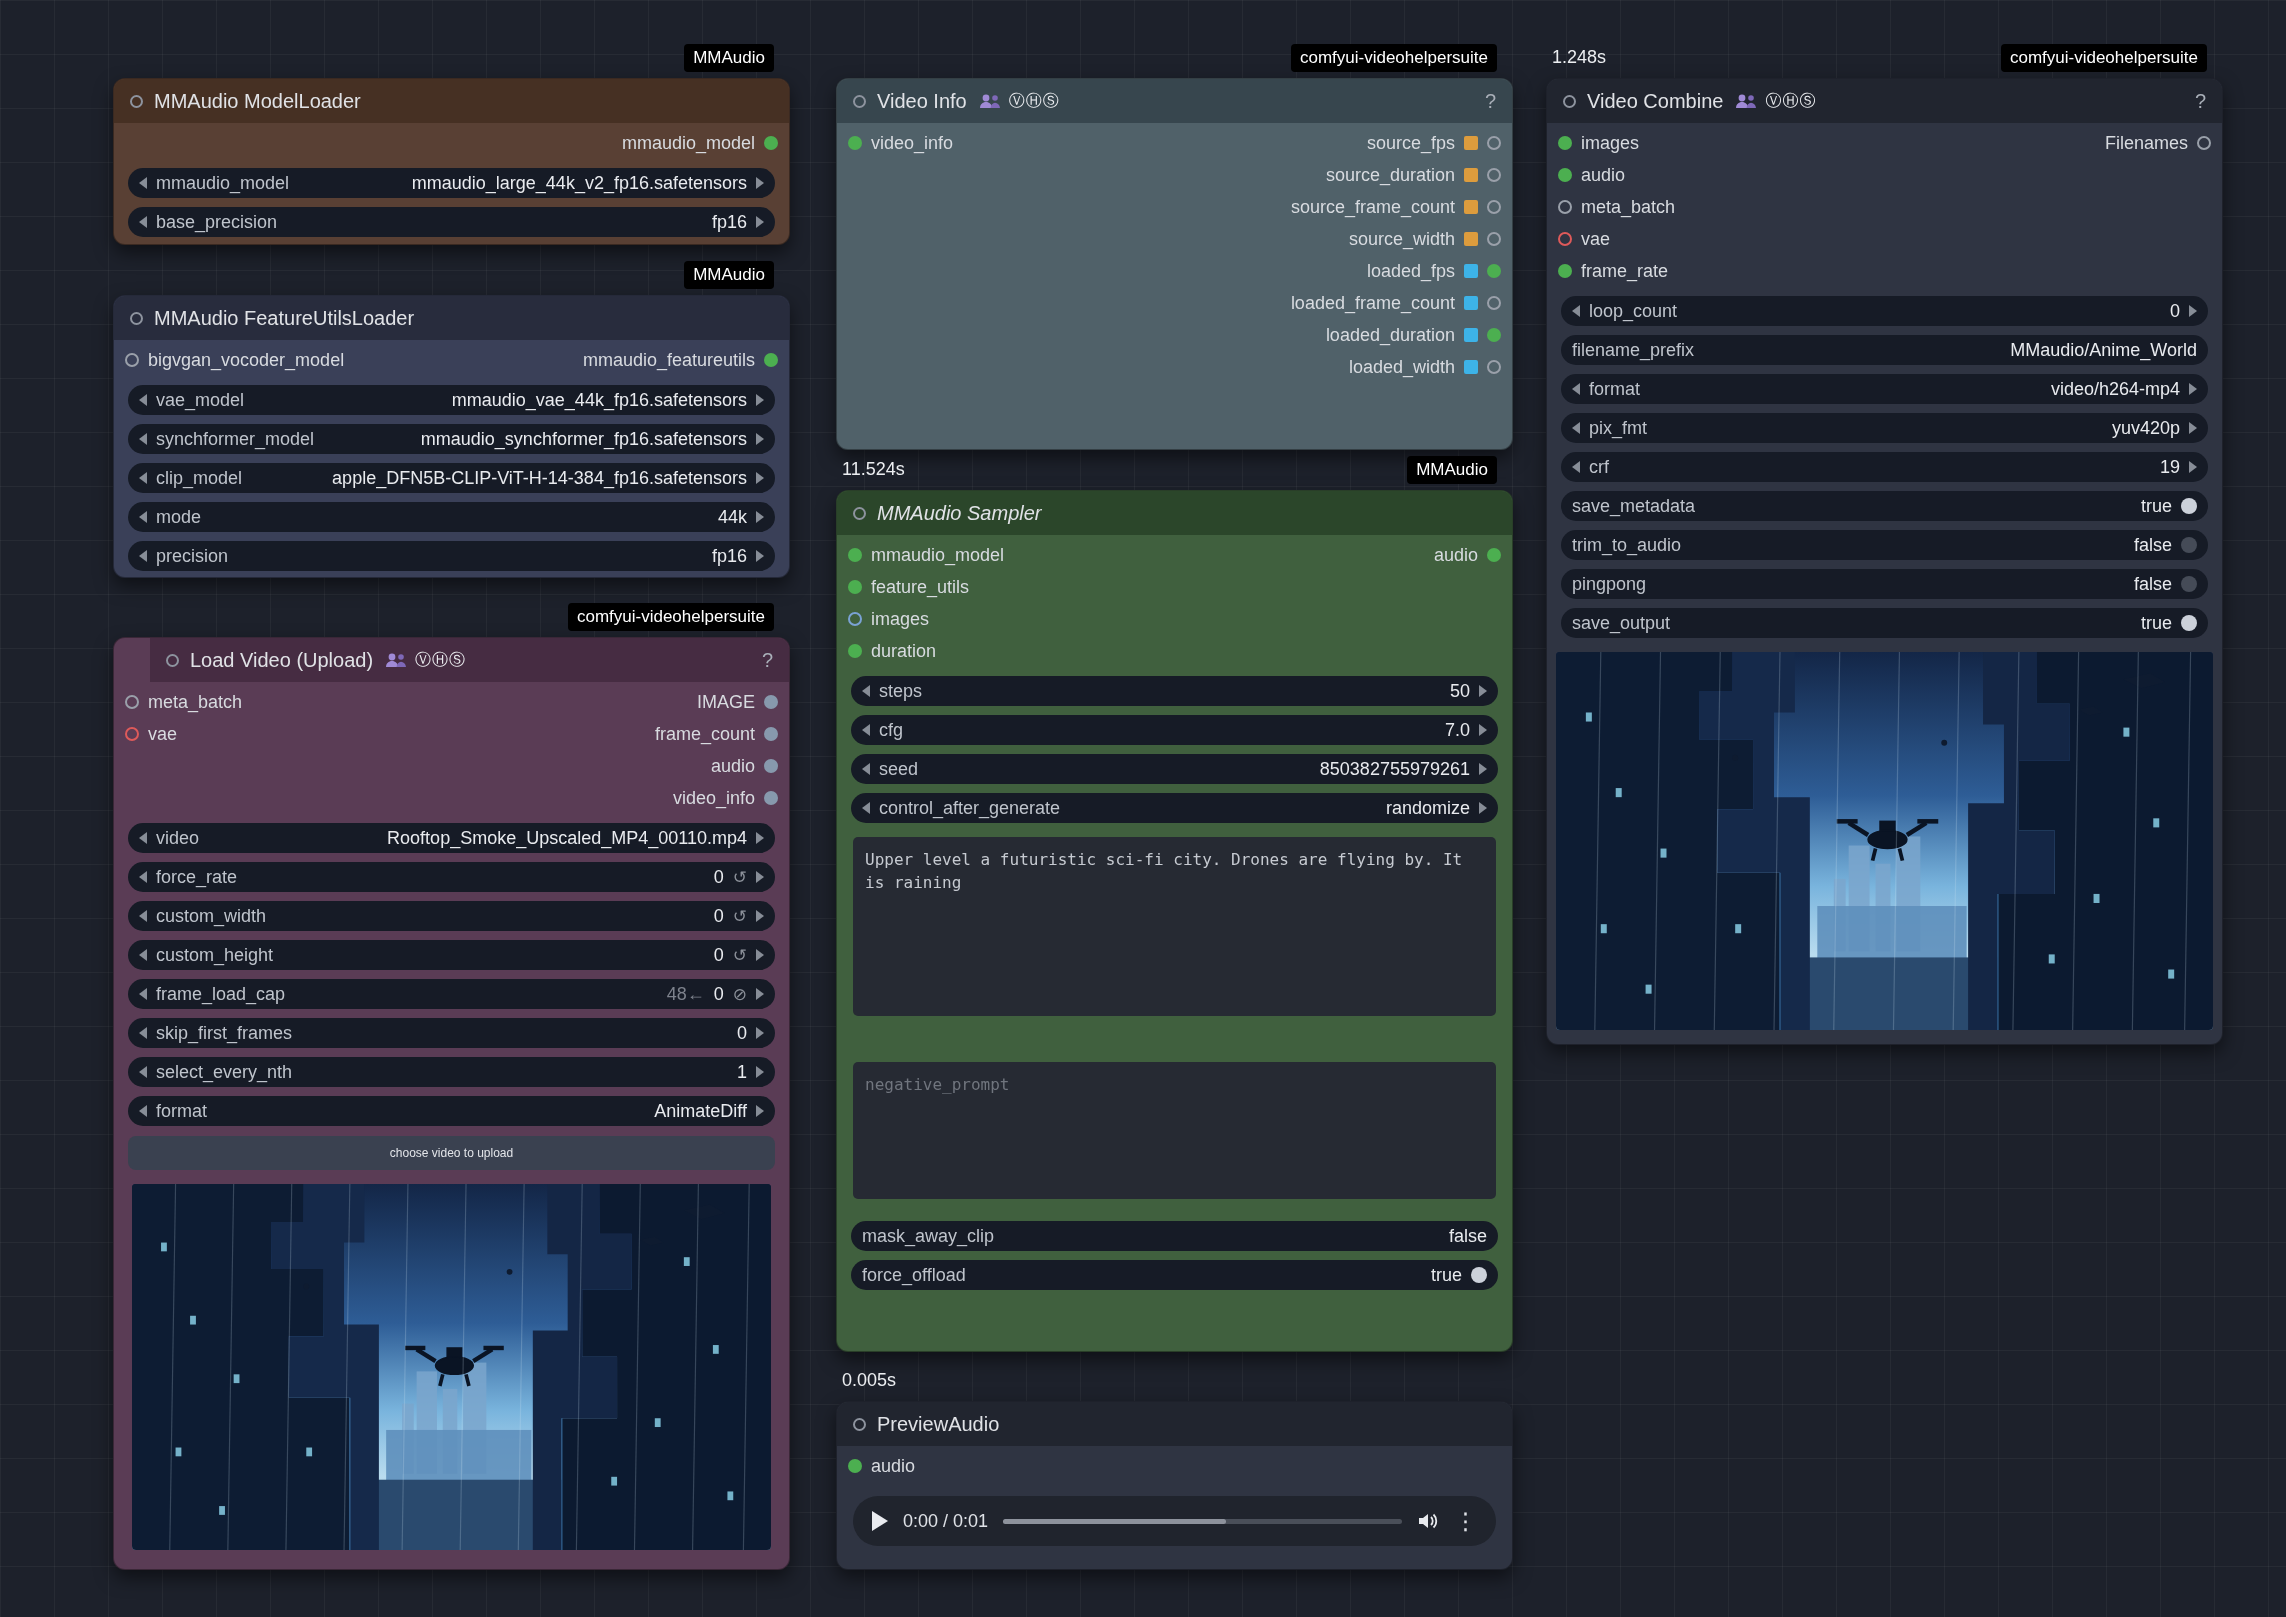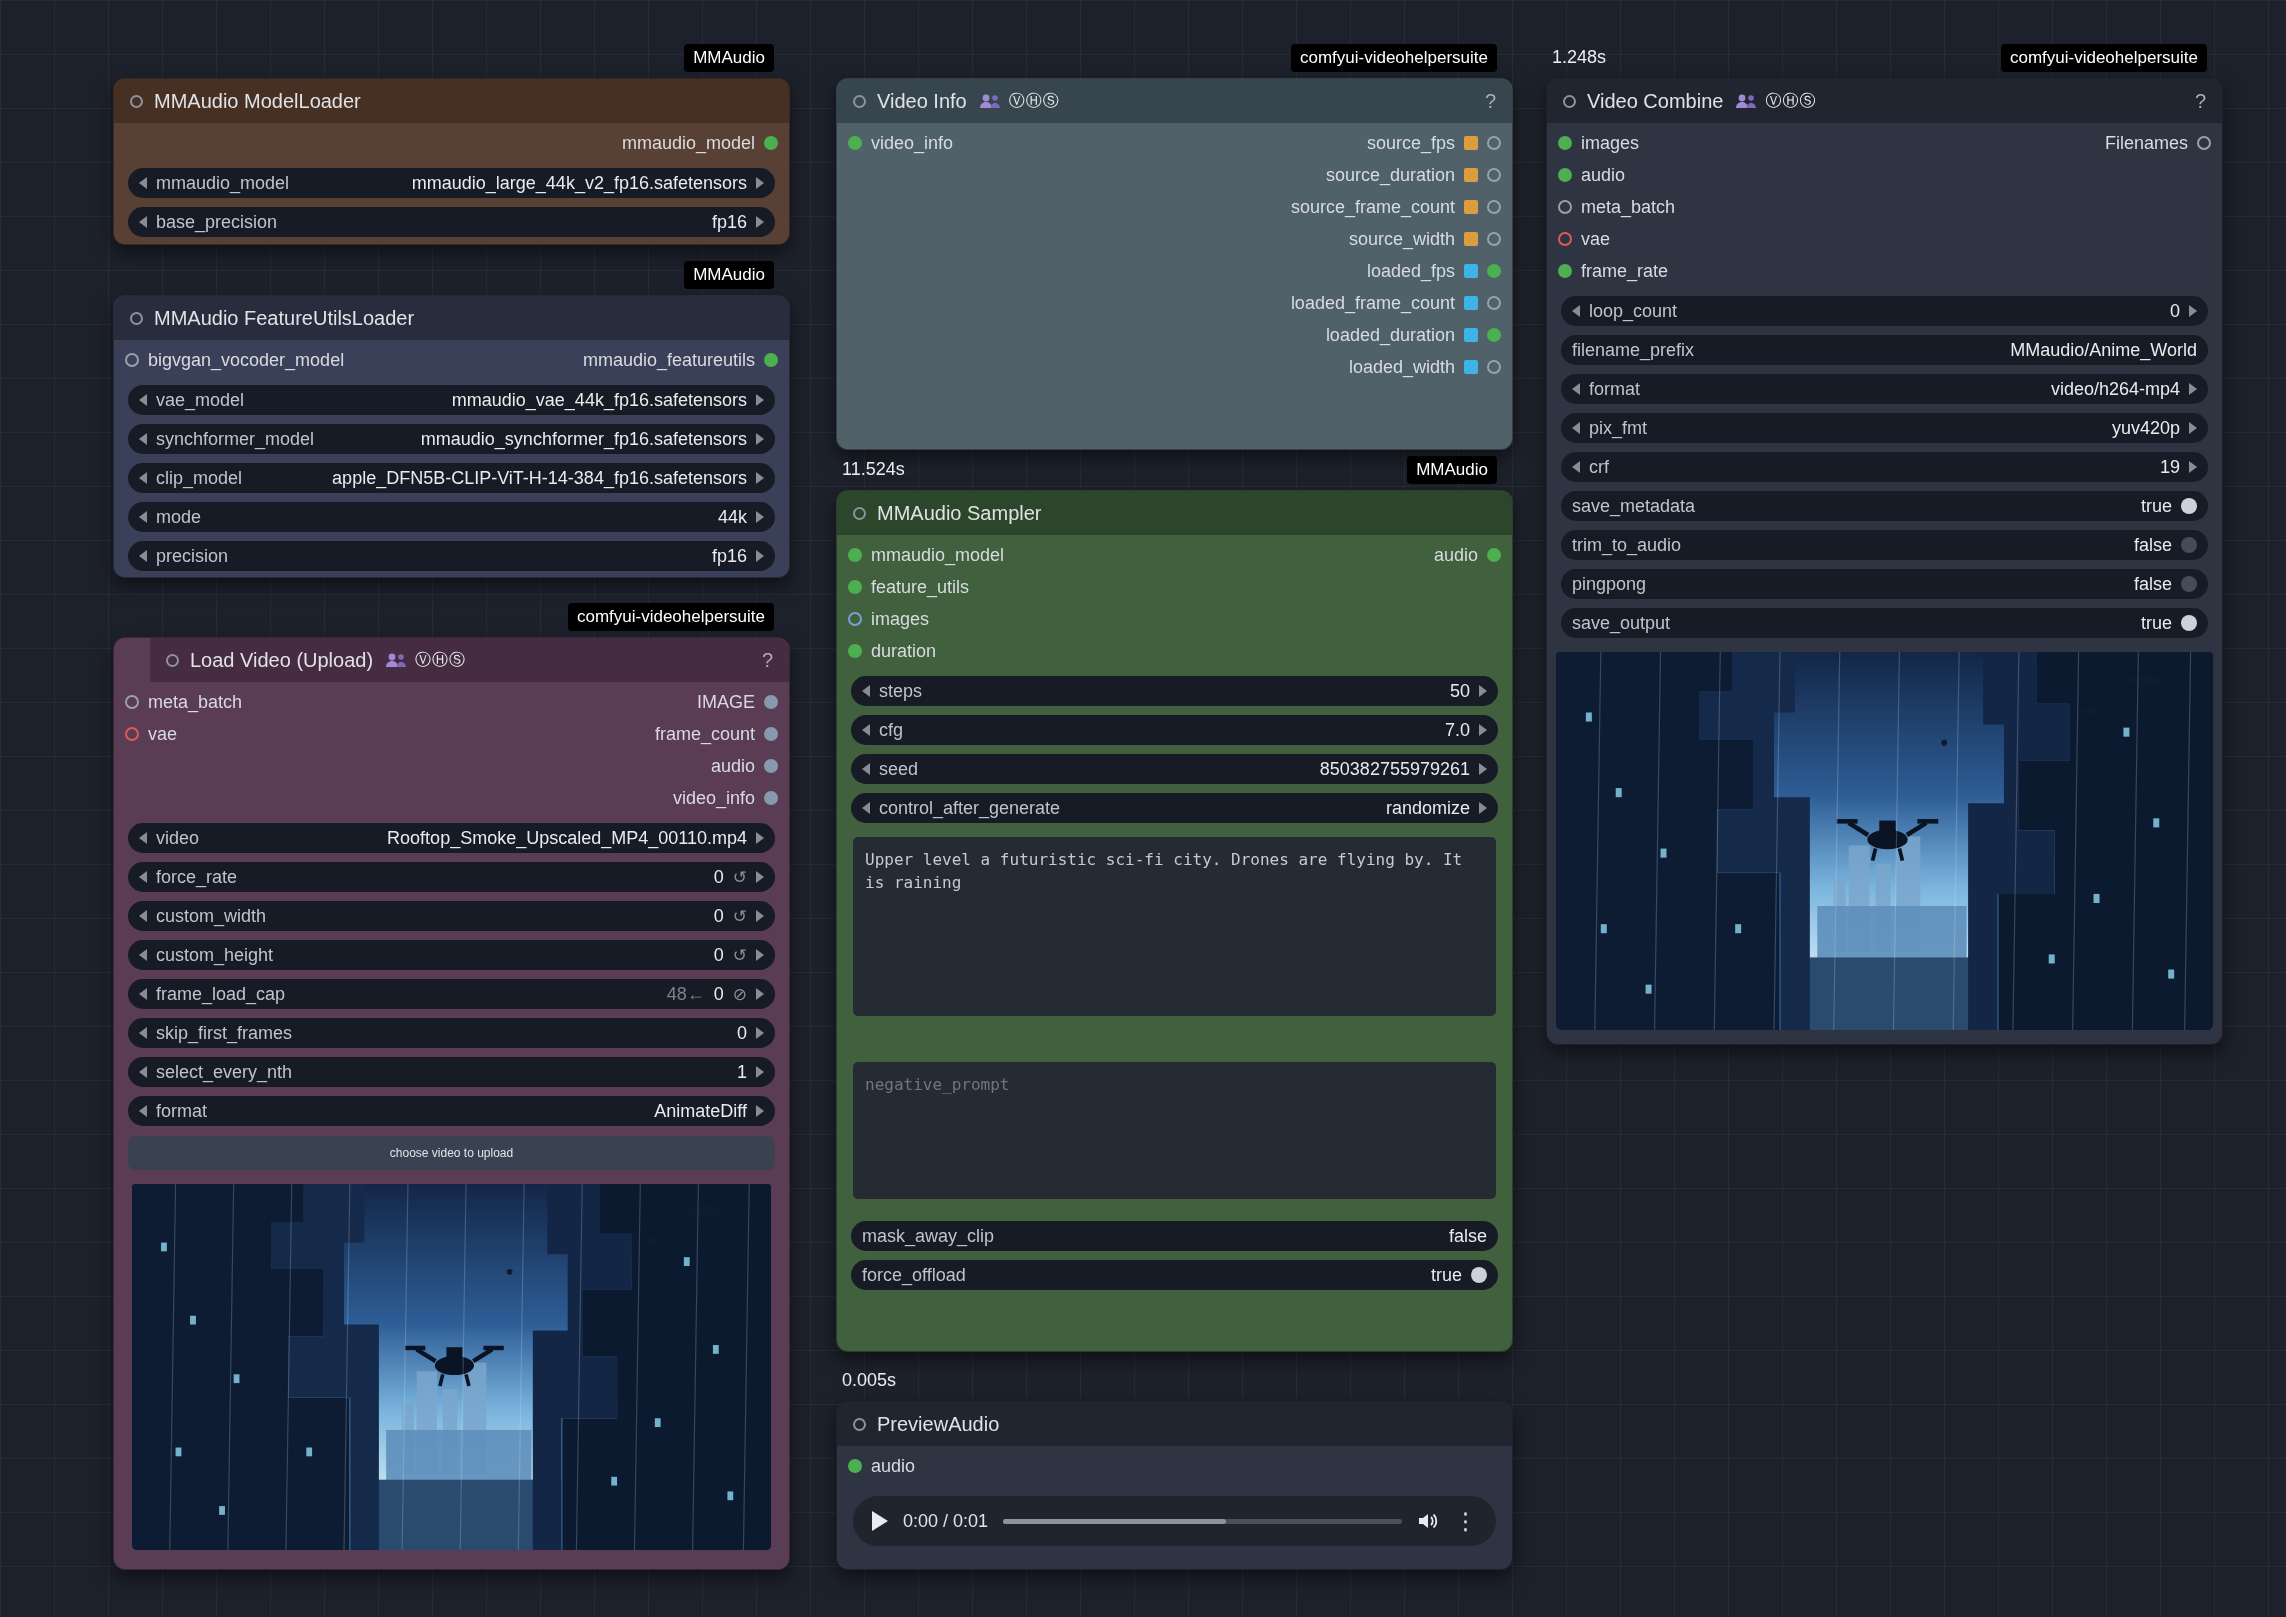--- a/index.html
+++ b/index.html
@@ -43,21 +43,21 @@
   .hdr-icons { display:flex; align-items:center; gap:7px; }
   .vhs-letters { font-size:16px; color:#eceef1; letter-spacing:1px; white-space:nowrap; }
   .help { margin-left:auto; color:#a9afb8; font-size:20px; }
   .node-body { padding:4px 0 12px; }
 
   
   .n-brown   { background:#594034; } .n-brown   .node-header { background:#463023; }
   .n-indigo  { background:#3a4058; } .n-indigo  .node-header { background:#282c3d; }
   .n-magenta { background:#5a3c55; } .n-magenta .node-header { background:#462c42;margin-left:36px; }
   .n-teal    { background:#506169; } .n-teal    .node-header { background:#37464e; }
-  .n-green   { background:#40603e; } .n-green   .node-header { background:#2b462a; }
+  .n-green   { background:#40603e; } .n-green   .node-header { background:#2b462a;font-style:italic; }
   .n-dark    { background:#2f3442; } .n-dark    .node-header { background:#21252f; }
 
   
   .io-row { display:flex; align-items:center; height:32px; padding:0 11px; font-size:18px; }
   .slot-in  { display:flex; align-items:center; gap:9px; }
   .slot-out { display:flex; align-items:center; gap:9px; margin-left:auto; }
   .slot-label { color:#d8dbe0; white-space:nowrap; }
   .dot { width:14px; height:14px; border-radius:50%; flex:none; }
   .dot.green { background:#4caf50; }
   .dot.blue  { background:#8799ad; }

